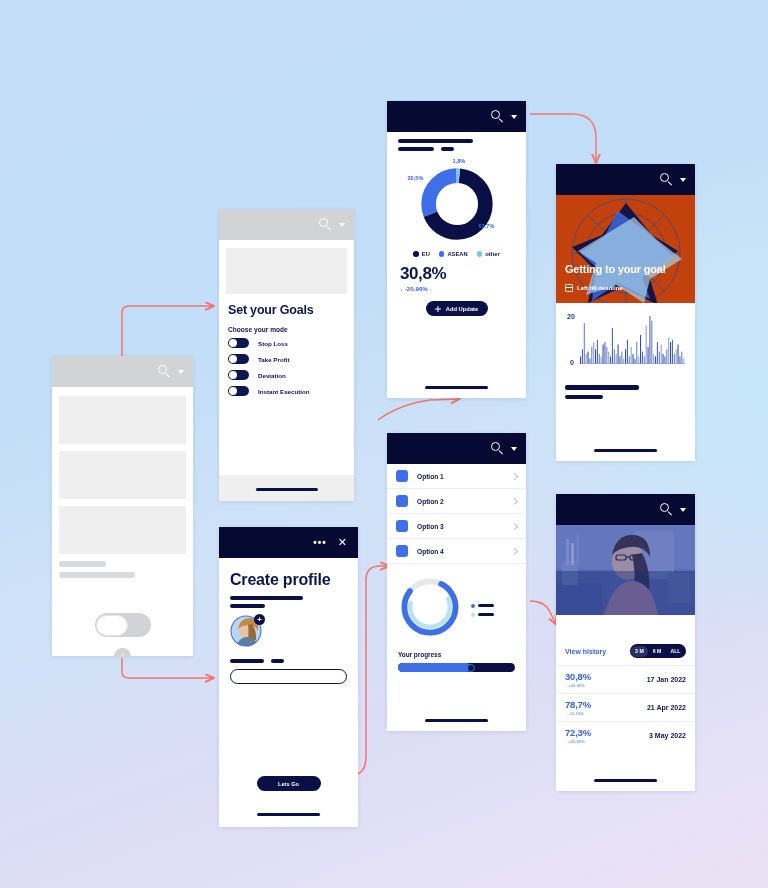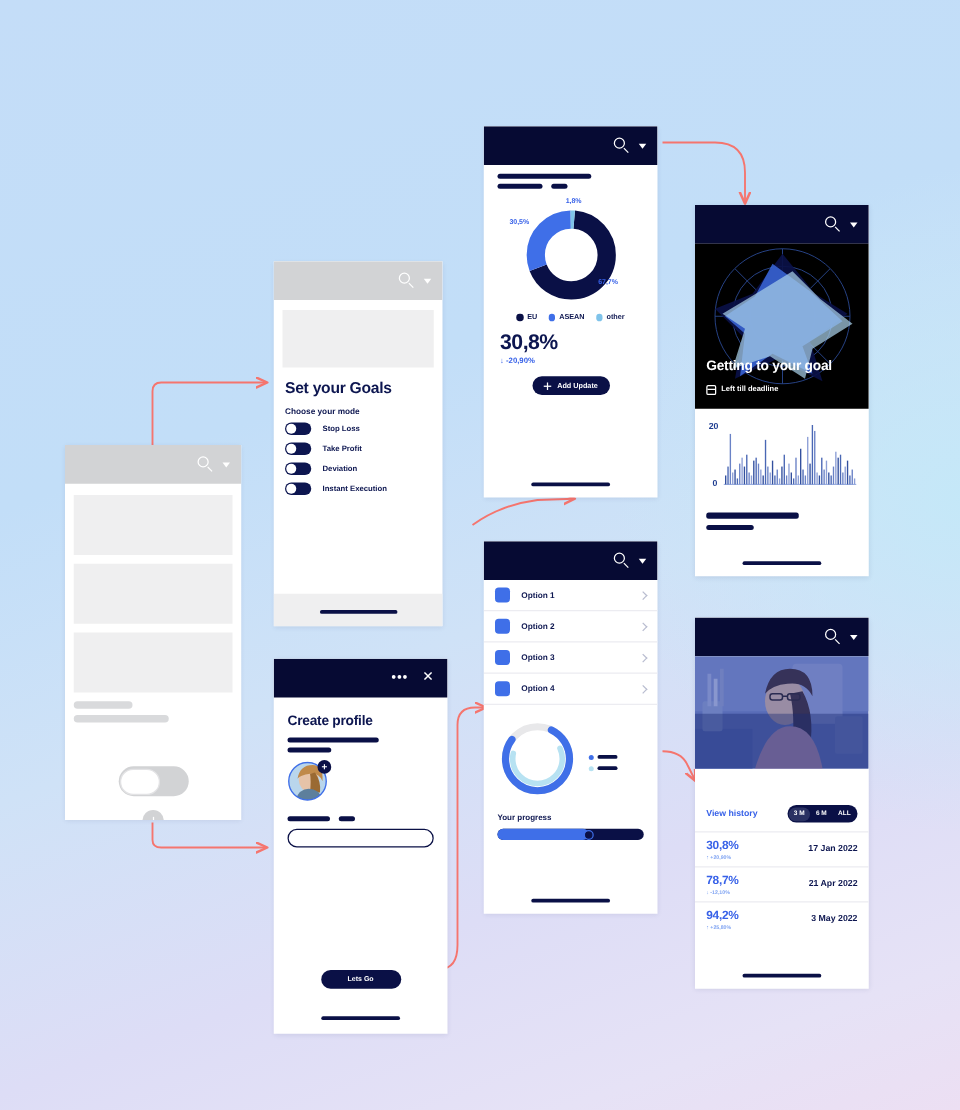--- a/index.html
+++ b/index.html
@@ -157,21 +157,21 @@
   }
   #s4 .slider .fill { position: absolute; left: 0; top: 0; height: 100%; width: 62%; border-radius: 6px; background: #3f6fe8; }
   #s4 .slider .knob {
     position: absolute; left: 62%; top: 50%; transform: translate(-50%,-50%);
     width: 8px; height: 8px; border-radius: 50%; background: #0a1046;
     border: 1.2px solid #3f6fe8;
   }
 
   
   #s5 { left: 556px; top: 164px; width: 139px; height: 297px; }
-  #s5 .hero { position: relative; height: 132px; background: #000000; overflow: hidden; }
+  #s5 .hero { position: relative; height: 108px; background: #c2410c; overflow: hidden; }
   #s5 .hero h2 {
     position: absolute; left: 9px; bottom: 28px;
     font-size: 11px; font-weight: 700; color: #fff; letter-spacing: -.2px;
   }
   #s5 .deadline {
     position: absolute; left: 9px; bottom: 11px;
     display: flex; align-items: center; gap: 4px;
     font-size: 6px; font-weight: 700; color: #fff;
   }
   #s5 .cal {
@@ -572,34 +572,34 @@
   </div>
   <div class="hrow">
     <span>
       <span class="pct" style="display:block">78,7%</span>
       <span class="sub" style="display:block">↓ -12,10%</span>
     </span>
     <span class="date">21 Apr 2022</span>
   </div>
   <div class="hrow">
     <span>
-      <span class="pct" style="display:block">94,2%</span>
+      <span class="pct" style="display:block">72,3%</span>
       <span class="sub" style="display:block">↑ +25,80%</span>
     </span>
     <span class="date">3 May 2022</span>
   </div>
   <div class="homebar"></div>
 </div>
 
 <div class="phone" id="s7" style="left:219px;top:527px;width:139px;height:300px;">
   <div class="statusbar" style="justify-content:flex-end;gap:11px;padding-right:11px;">
     <span style="color:#fff;font-size:10px;font-weight:700;letter-spacing:1px;line-height:6px;">•••</span>
     <span style="color:#fff;font-size:11px;line-height:11px;">✕</span>
   </div>
-  <h2 class="navy" style="font-size:11px;font-weight:700;padding:13px 11px 0;letter-spacing:-.2px;">Create profile</h2>
+  <h2 class="navy" style="font-size:16px;font-weight:700;padding:13px 11px 0;letter-spacing:-.2px;">Create profile</h2>
   <div style="padding:0 11px;margin-top:7px;">
     <div class="pbar" style="width:62%;margin-bottom:4px;"></div>
     <div class="pbar" style="width:30%;"></div>
   </div>
   <div style="position:relative;margin:7px 0 0 11px;width:32px;height:32px;">
     <svg width="32" height="32" viewBox="0 0 32 32">
       <defs>
           <clipPath id="avclip">
             <circle cx="16" cy="16" r="15"></circle>
           </clipPath>

